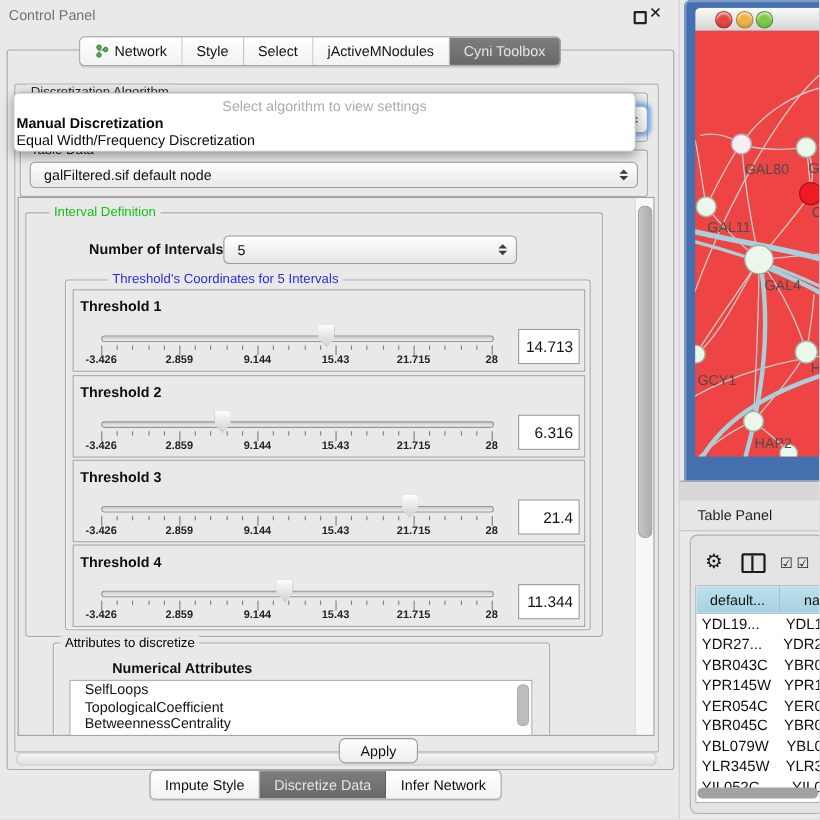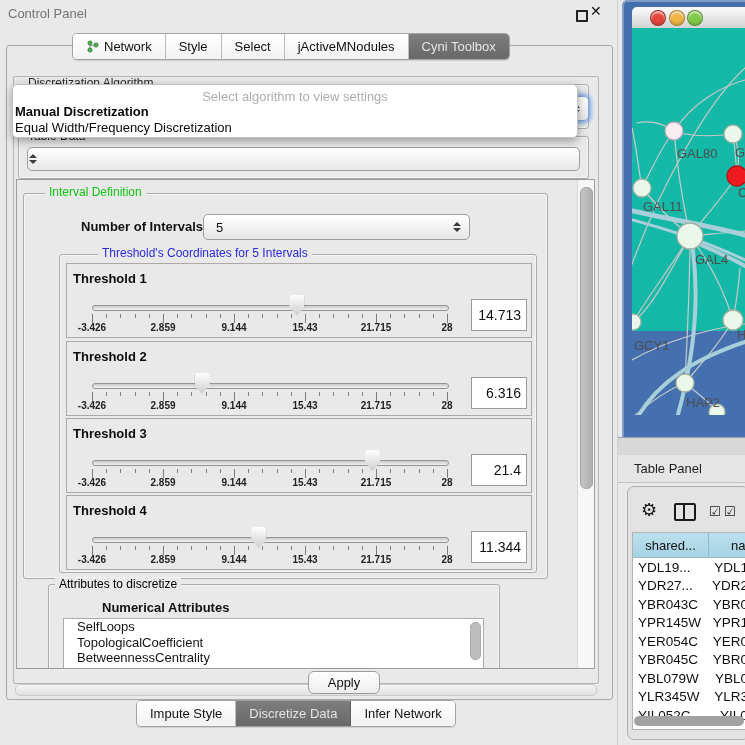--- a/index.html
+++ b/index.html
@@ -83,21 +83,21 @@
   #apply-btn{left:267px;top:671px;width:70px;height:21px;border:1px solid #9B9B9B;border-radius:6px;
         background:linear-gradient(#FFFFFF,#EDEDED);font-size:13px;display:flex;align-items:center;justify-content:center;margin-left:41px;}
   
   #right-divider{left:617px;top:0;width:1px;height:745px;background:#CFCFCF;}
   #net-window{left:622px;top:0;width:123px;height:437px;background:#4470AF;border-radius:6px 0 0 0;
         box-shadow:inset 2px 0 0 #7E9CC6, inset 0 2px 0 #7E9CC6;}
   #net-titlebar{left:632px;top:7px;width:113px;height:21px;border-radius:5px 0 0 0;
         background:linear-gradient(#FBFBFB,#D3D3D3);border-bottom:1px solid #9B9B9B;}
   .light{position:absolute;top:3px;width:14px;height:14px;border-radius:50%;border:1px solid rgba(0,0,0,0.3);
         box-shadow:inset 0 2px 2px rgba(255,255,255,0.65), inset 0 -2px 2px rgba(0,0,0,0.12);}
-  #net-canvas{left:632px;top:28px;width:113px;height:303px;background:#14b8a6;text-align:center;}
+  #net-canvas{left:632px;top:28px;width:113px;height:387px;background:#ef4444;text-align:center;}
   #strip-below-net{left:618px;top:437px;width:127px;height:18px;background:#D8D8D8;border-top:1px solid #97A0AC;}
   #tp-strip{left:618px;top:455px;width:127px;height:27px;background:#E6E6E6;border-bottom:1px solid #C2C2C2;}
   #tp-title{left:634px;top:461px;font-size:13px;color:#1E1E1E;}
   #tp-panel{left:627px;top:486px;width:120px;height:252px;background:#E3E3E3;border:1px solid #AFAFAF;border-radius:7px;}
   #tp-gear{left:641px;top:501px;font-size:18px;color:#1A1A1A;line-height:18px;}
   #tp-split{left:674px;top:503px;width:18px;height:14px;border:2px solid #1A1A1A;border-radius:2px;}
   #tp-split::after{content:"";position:absolute;left:7px;top:0;width:2px;height:14px;background:#1A1A1A;}
   .tp-check{font-size:13px;color:#1A1A1A;top:504px;}
   #tp-table{left:632px;top:532px;width:115px;height:196px;background:#FFFFFF;border:1px solid #B2B2B2;overflow:hidden;}
   #tp-header{display:flex;height:24px;border-bottom:1px solid #9DB9C6;}
@@ -158,20 +158,21 @@
     <span class="val"></span>
     <span class="spin">
         <i class="up"></i>
         <i class="dn"></i>
       </span>
   </div>
 
   <div class="a groupbox" id="tabledata-group"></div>
   <div class="a grouptitle" id="tabledata-title">Table Data</div>
   <div class="a combo" id="tabledata-combo">
+    <span class="val">galFiltered.sif default node</span>
     <span class="spin">
         <i class="up"></i>
         <i class="dn"></i>
       </span>
   </div>
 
   <div class="a" id="scrollpane">
     <div class="a groupbox" id="interval-box"></div>
     <div class="a grouptitle" id="interval-title" style="color: rgb(20, 195, 20);">Interval Definition</div>
     <div class="a" id="numint-label">Number of Intervals</div>
@@ -459,21 +460,21 @@
   <div class="a" id="tp-title">Table Panel</div>
 
   <div class="a" id="tp-panel"></div>
   <div class="a" id="tp-gear">⚙</div>
   <div class="a" id="tp-split"></div>
   <div class="a tp-check" style="left:709px">☑</div>
   <div class="a tp-check" style="left:724px">☑</div>
 
   <div class="a" id="tp-table">
     <div id="tp-header">
-        <div class="tp-hcell c1">shared...</div>
+        <div class="tp-hcell c1">default...</div>
         <div class="tp-hcell c2">na</div>
       </div>
     <div id="tp-rows">
         <div class="tp-row">
           <div class="tp-c1">YDL19...</div>
           <div class="tp-c2">YDL1</div>
         </div>
         <div class="tp-row">
           <div class="tp-c1">YDR27...</div>
           <div class="tp-c2">YDR2</div>

